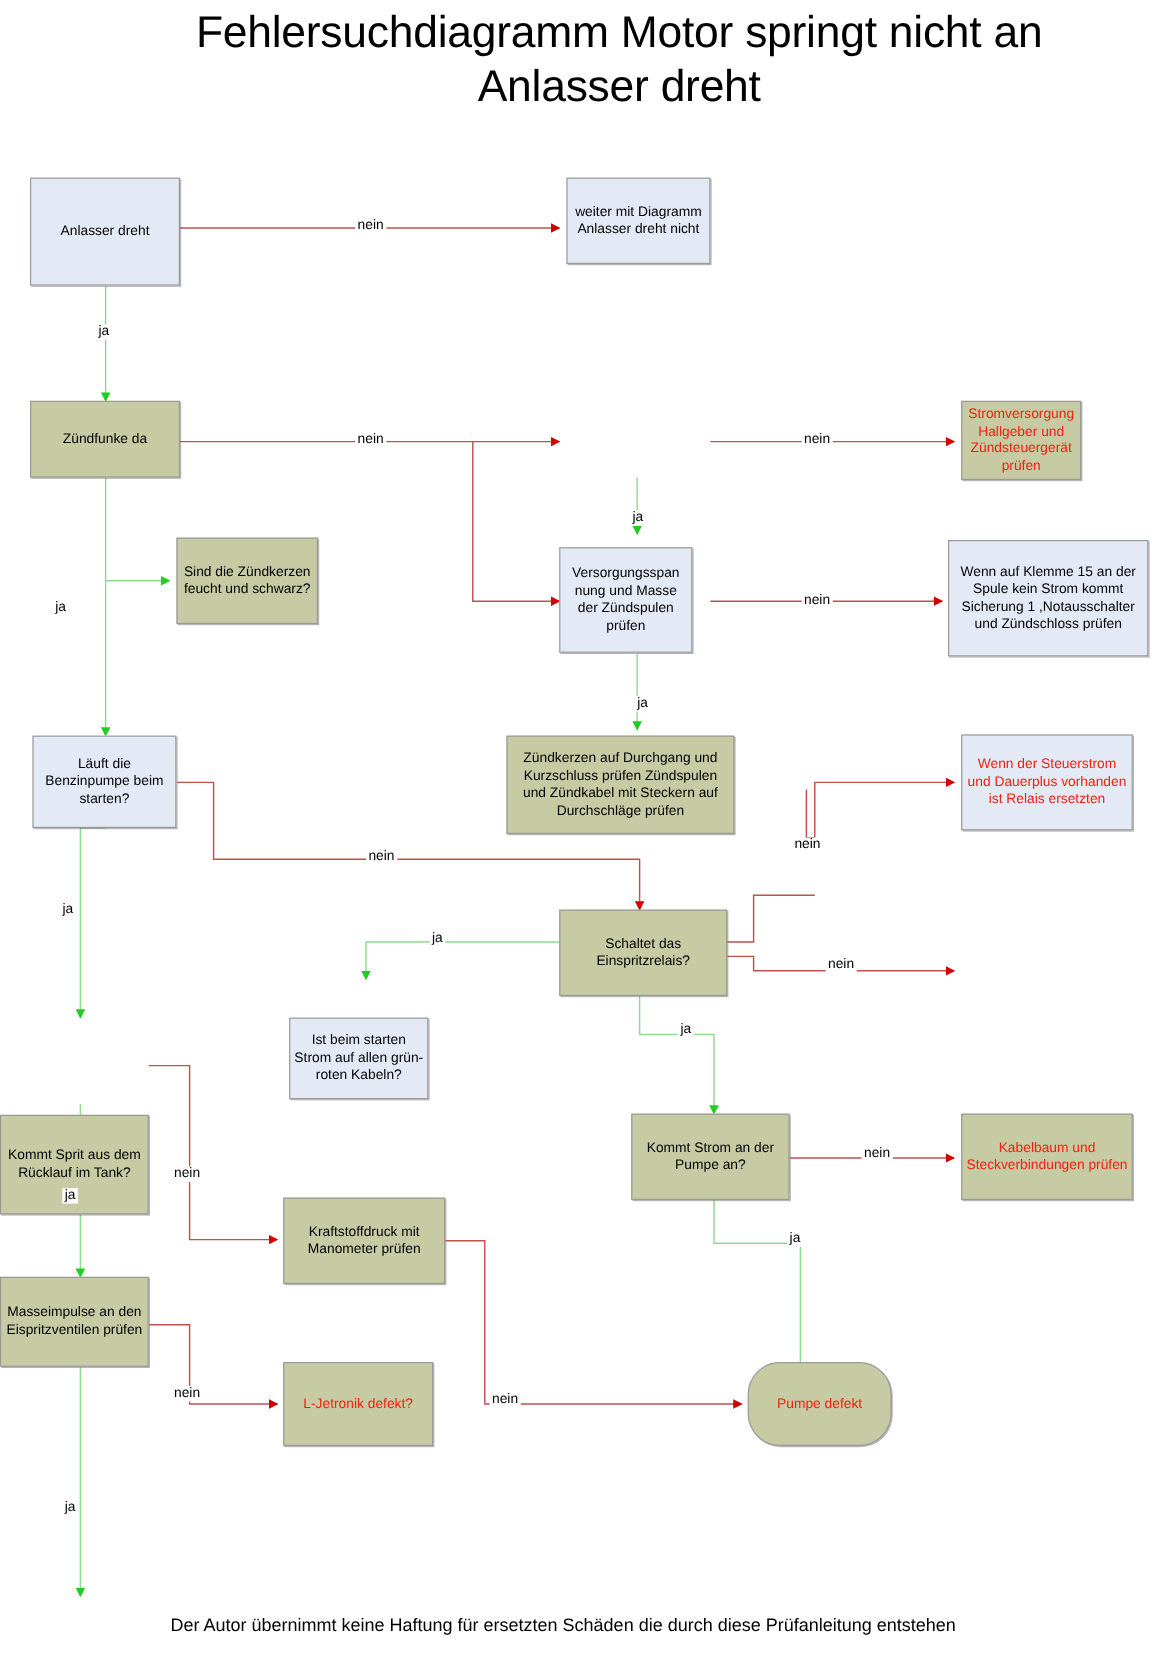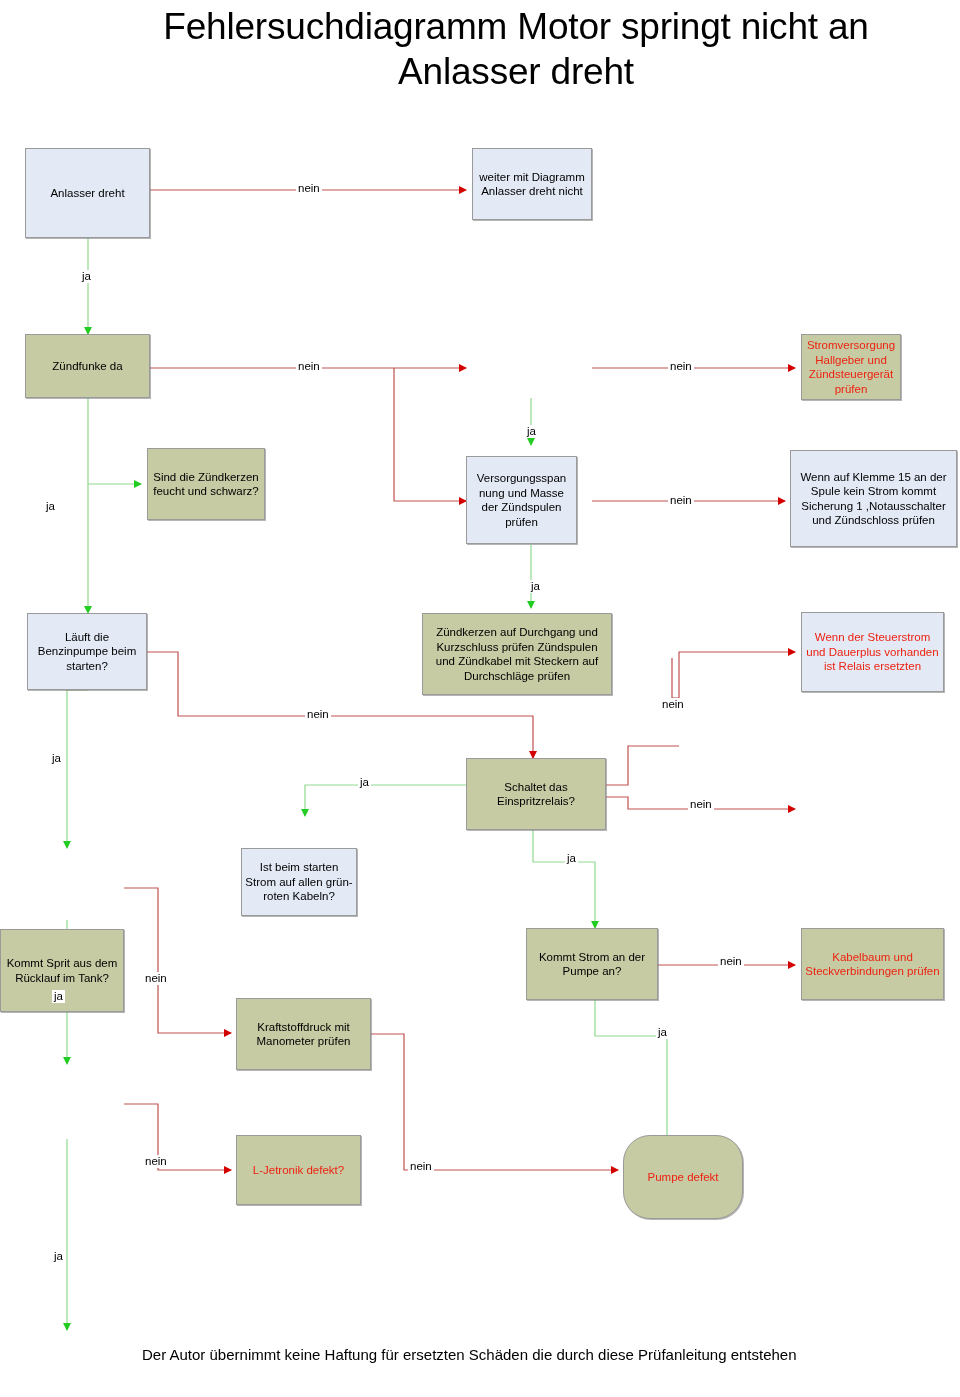--- a/index.html
+++ b/index.html
@@ -171,26 +171,29 @@
   </div>
 
   <div class="node fill-olive txt-red" style="left:801px; top:928px; width:143px; height:72px;">
     <span>Kabelbaum und Steckverbindungen prüfen</span>
   </div>
 
   <div class="node fill-olive txt-black" style="left:236px; top:998px; width:135px; height:72px;">
     <span>Kraftstoffdruck mit Manometer prüfen</span>
   </div>
 
+  <div class="node fill-olive txt-black" style="left:0px;   top:1064px; width:124px; height:75px;">
+    <span>Masseimpulse an den Eispritzventilen prüfen</span>
+  </div>
 
   <div class="node fill-olive txt-red" style="left:236px; top:1135px; width:125px; height:70px;">
     <span>L-Jetronik defekt?</span>
   </div>
 
-  <div class="node fill-olive txt-red" style="left:623px; top:1135px; width:120px; height:84px;border-radius:27px;">
+  <div class="node fill-olive txt-red" style="left:623px; top:1135px; width:120px; height:70px;border-radius:27px;">
     <span>Pumpe defekt</span>
   </div>
 
 
   <div class="edge-label" style="left:296px; top:182px;">nein</div>
   <div class="edge-label" style="left:80px;  top:270px;">ja</div>
   <div class="edge-label" style="left:296px; top:360px;">nein</div>
   <div class="edge-label" style="left:668px; top:360px;">nein</div>
   <div class="edge-label" style="left:525px; top:425px;">ja</div>
   <div class="edge-label" style="left:44px;  top:500px;">ja</div>

